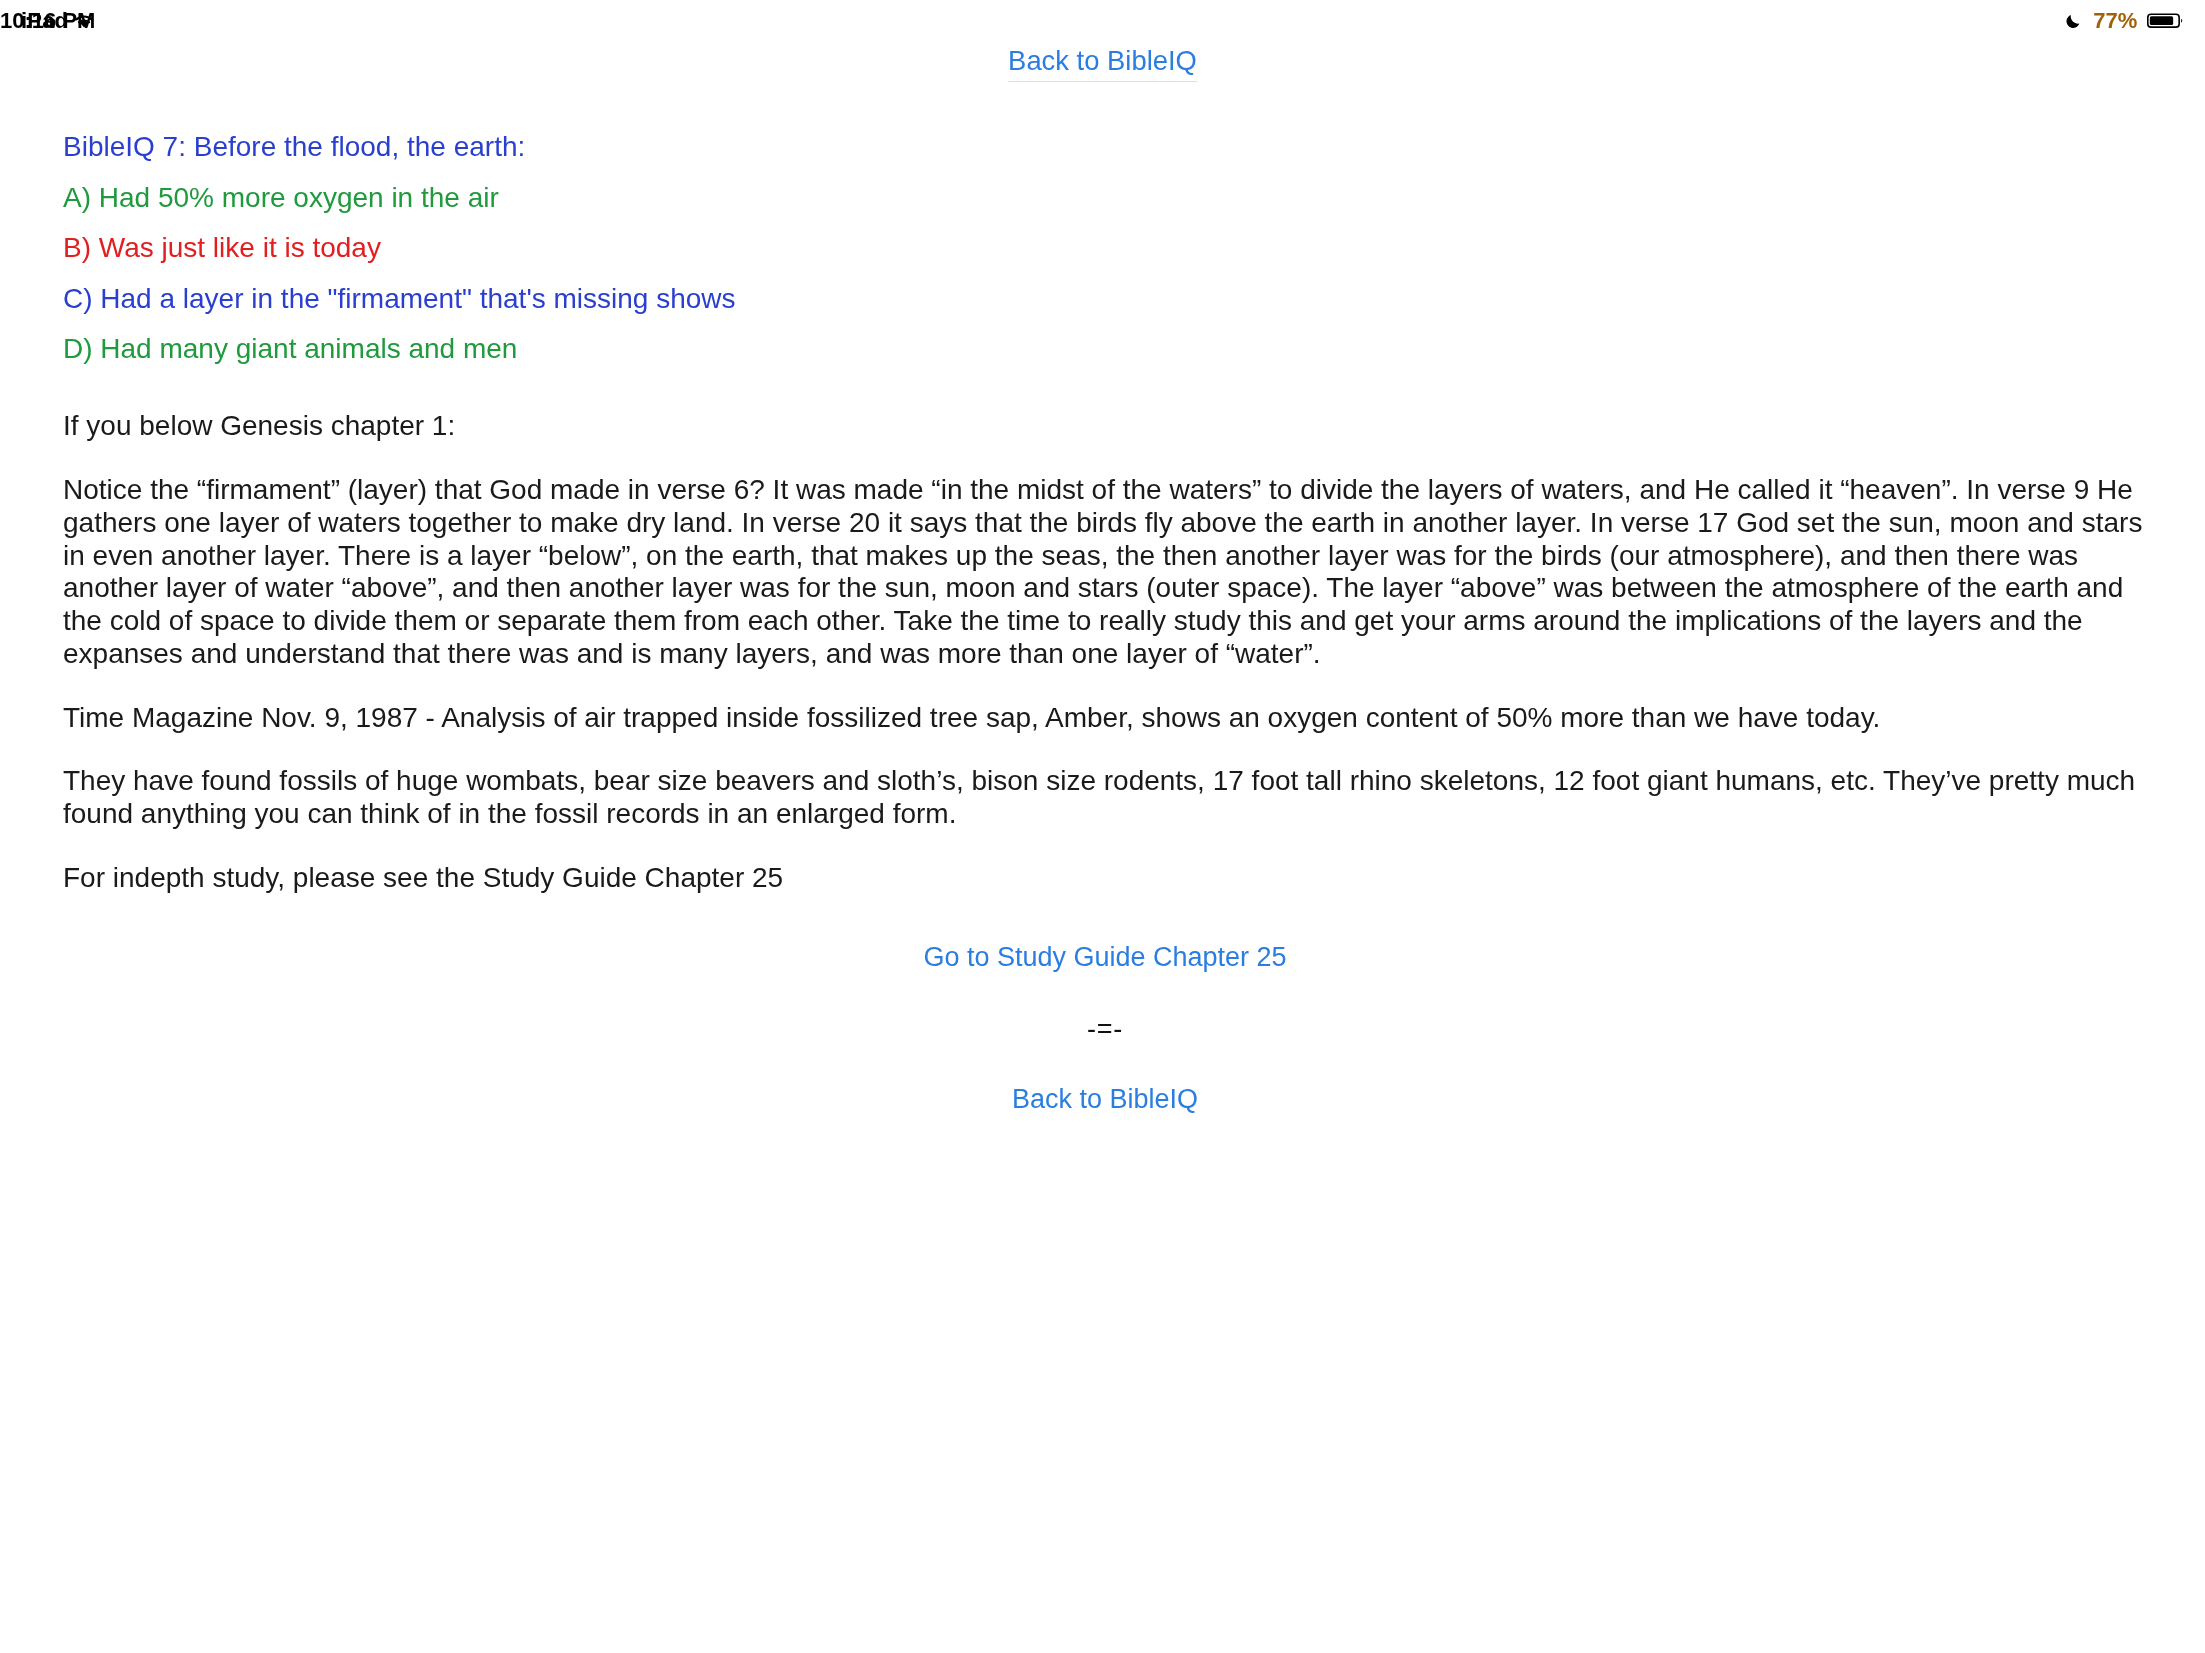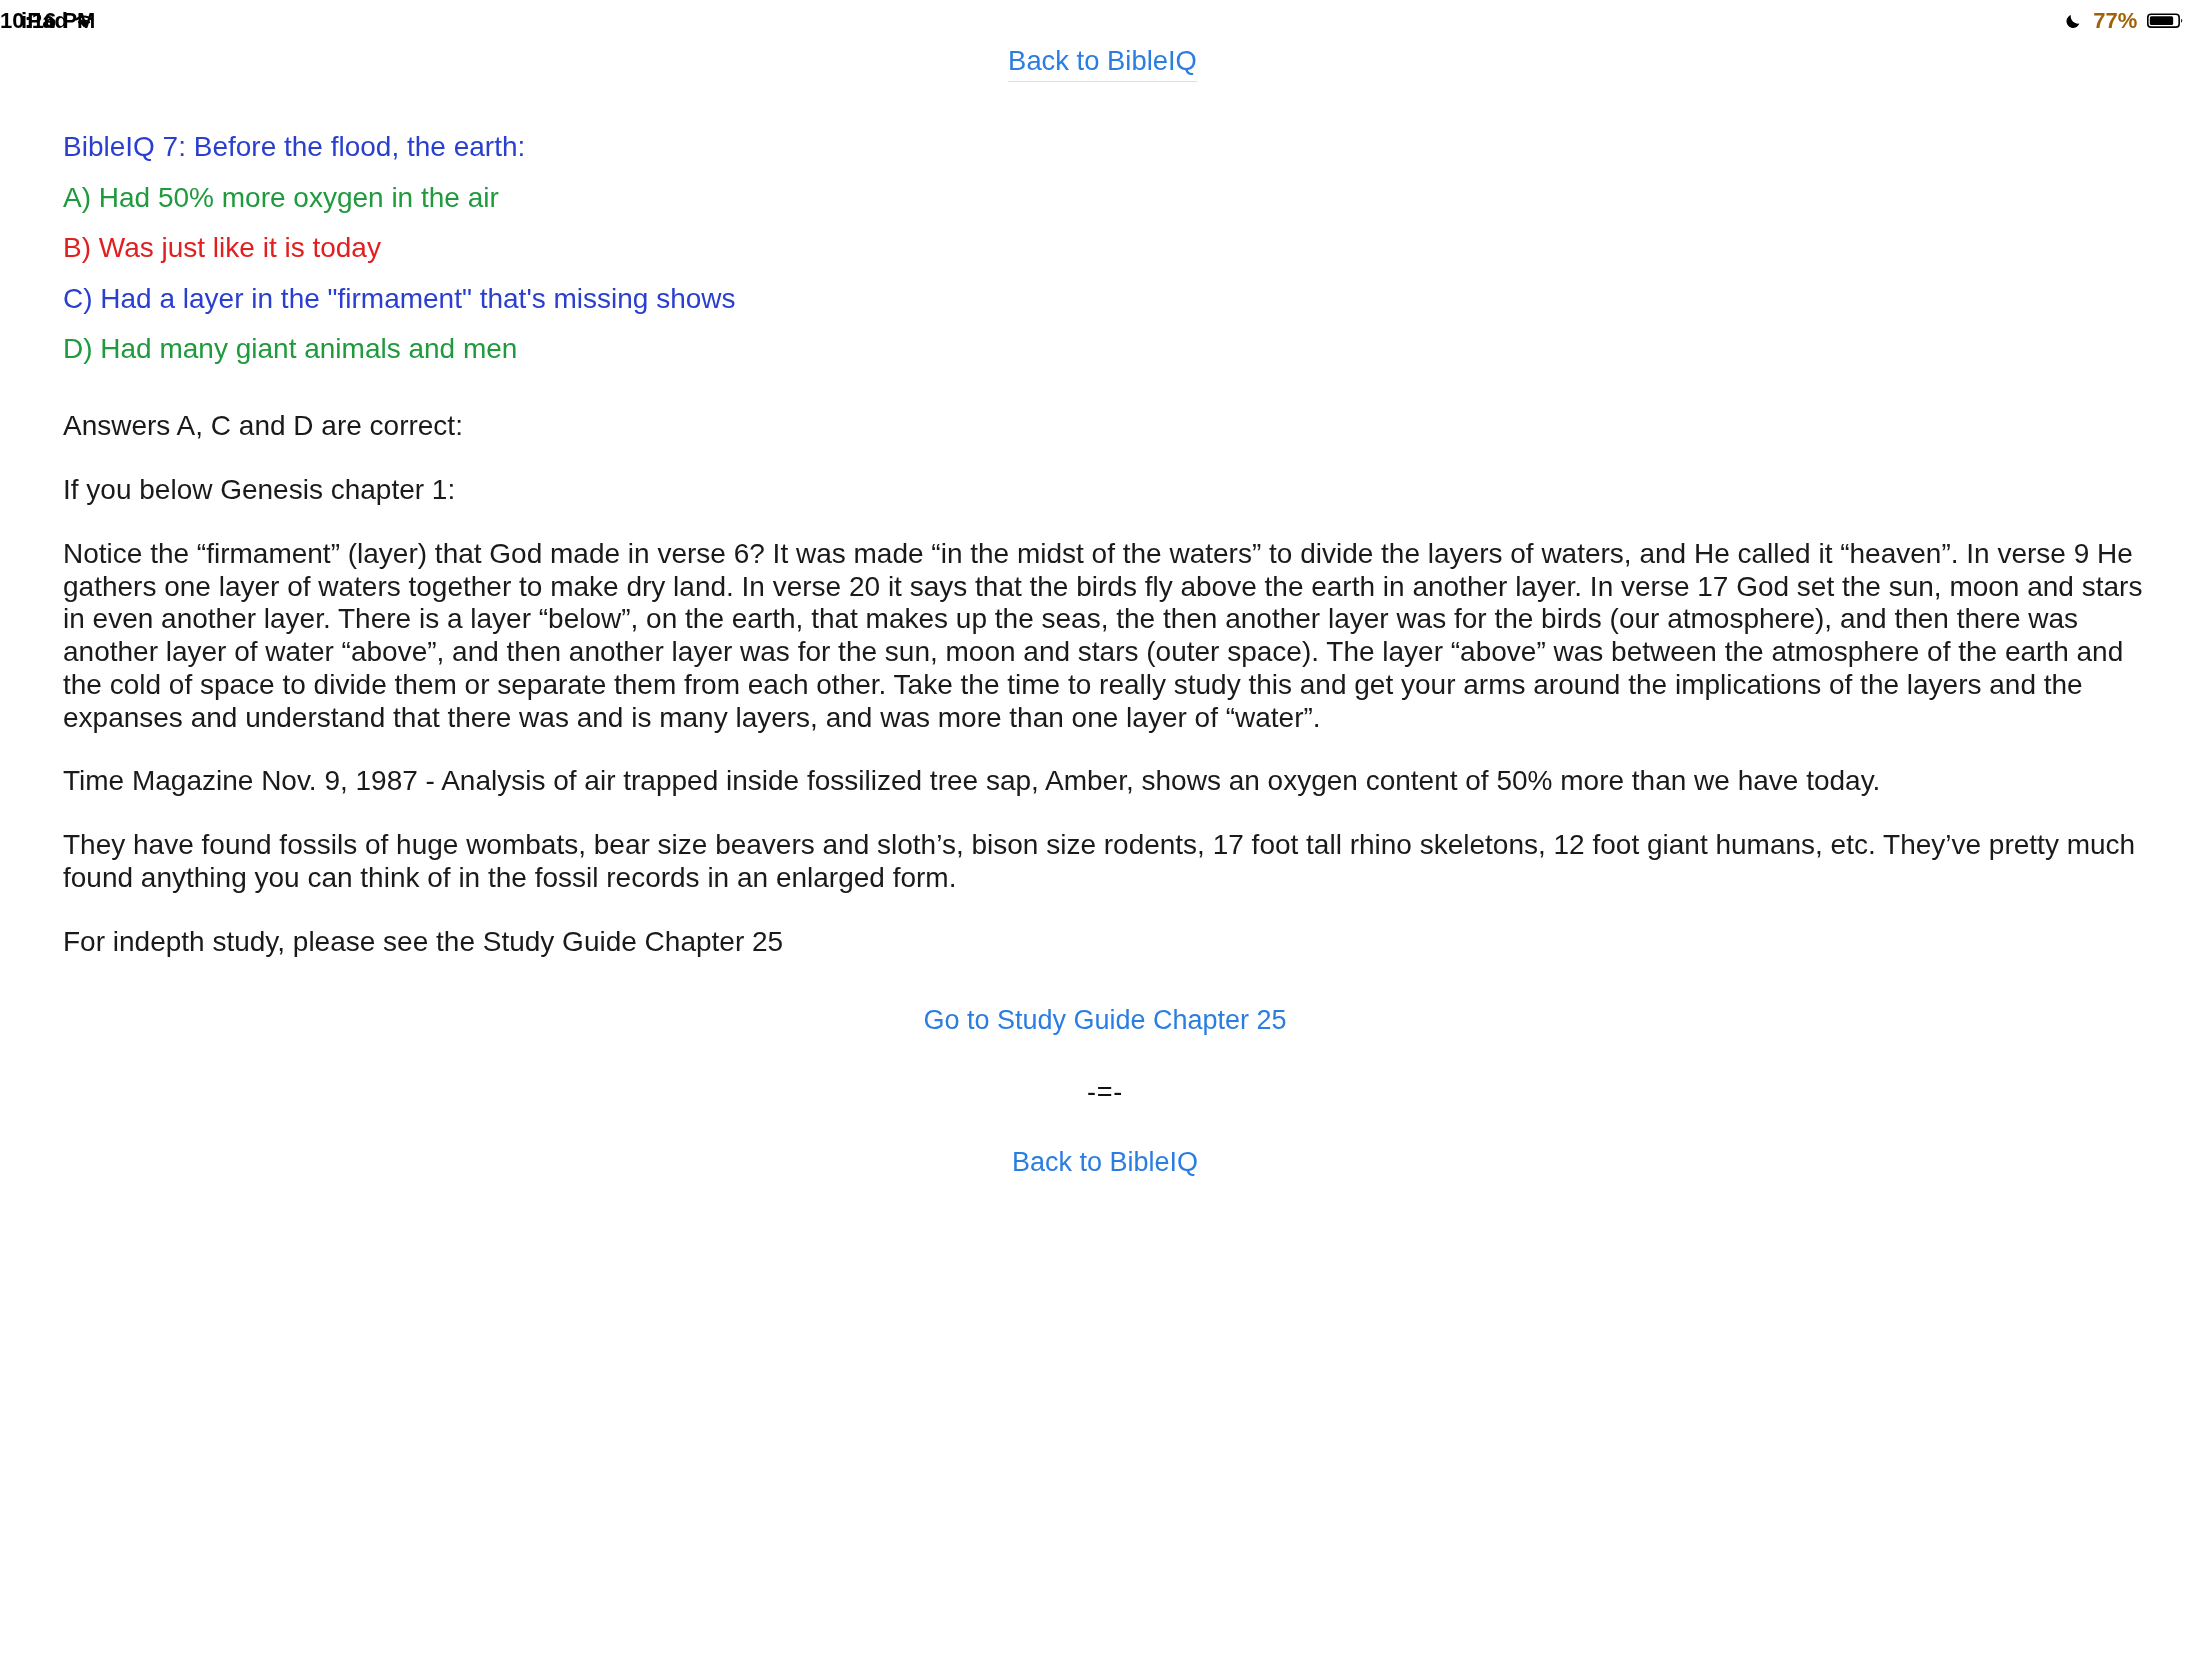--- a/index.html
+++ b/index.html
@@ -172,21 +172,20 @@
 <div class="content">
 
   <div class="q-line q-title">BibleIQ 7: Before the flood, the earth:</div>
   <div class="q-line opt-green">A) Had 50% more oxygen in the air</div>
   <div class="q-line opt-red">B) Was just like it is today</div>
   <div class="q-line opt-blue">C) Had a layer in the "firmament" that's missing shows</div>
   <div class="q-line opt-green">D) Had many giant animals and men</div>
 
   <div class="gap-lg"></div>
 
-  <p class="body-text">Answers A, C and D are correct:</p>
   <p class="body-text">If you below Genesis chapter 1:</p>
   <p class="body-text">Notice the “firmament” (layer) that God made in verse 6?  It was made “in the midst of the waters” to divide the layers of waters, and He called it “heaven”.  In verse 9 He gathers one layer of waters together to make dry land.  In verse 20 it says that the birds fly above the earth in another layer.  In verse 17 God set the sun, moon and stars in even another layer.  There is a layer “below”, on the earth, that makes up the seas, the then another layer was for the birds (our atmosphere), and then there was another layer of water “above”, and then another layer was for the sun, moon and stars (outer space).  The layer “above” was between the atmosphere of the earth and the cold of space to divide them or separate them from each other. Take the time to really study this and get your arms around the implications of the layers and the expanses and understand that there was and is many layers, and was more than one layer of “water”.</p>
   <p class="body-text">Time Magazine Nov. 9, 1987 - Analysis of air trapped inside fossilized tree sap, Amber, shows an oxygen content of 50% more than we have today.</p>
   <p class="body-text">They have found fossils of huge wombats, bear size beavers and sloth’s, bison size rodents, 17 foot tall rhino skeletons, 12 foot giant humans, etc.  They’ve pretty much found anything you can think of in the fossil records in an enlarged form.</p>
   <p class="body-text">For indepth study, please see the Study Guide Chapter 25</p>
 
   <div class="footer">
     <a href="#" class="footer-link">Go to Study Guide Chapter 25</a>
     <div class="divider-mark">-=-</div>
     <a href="#" class="footer-link">Back to BibleIQ</a>

